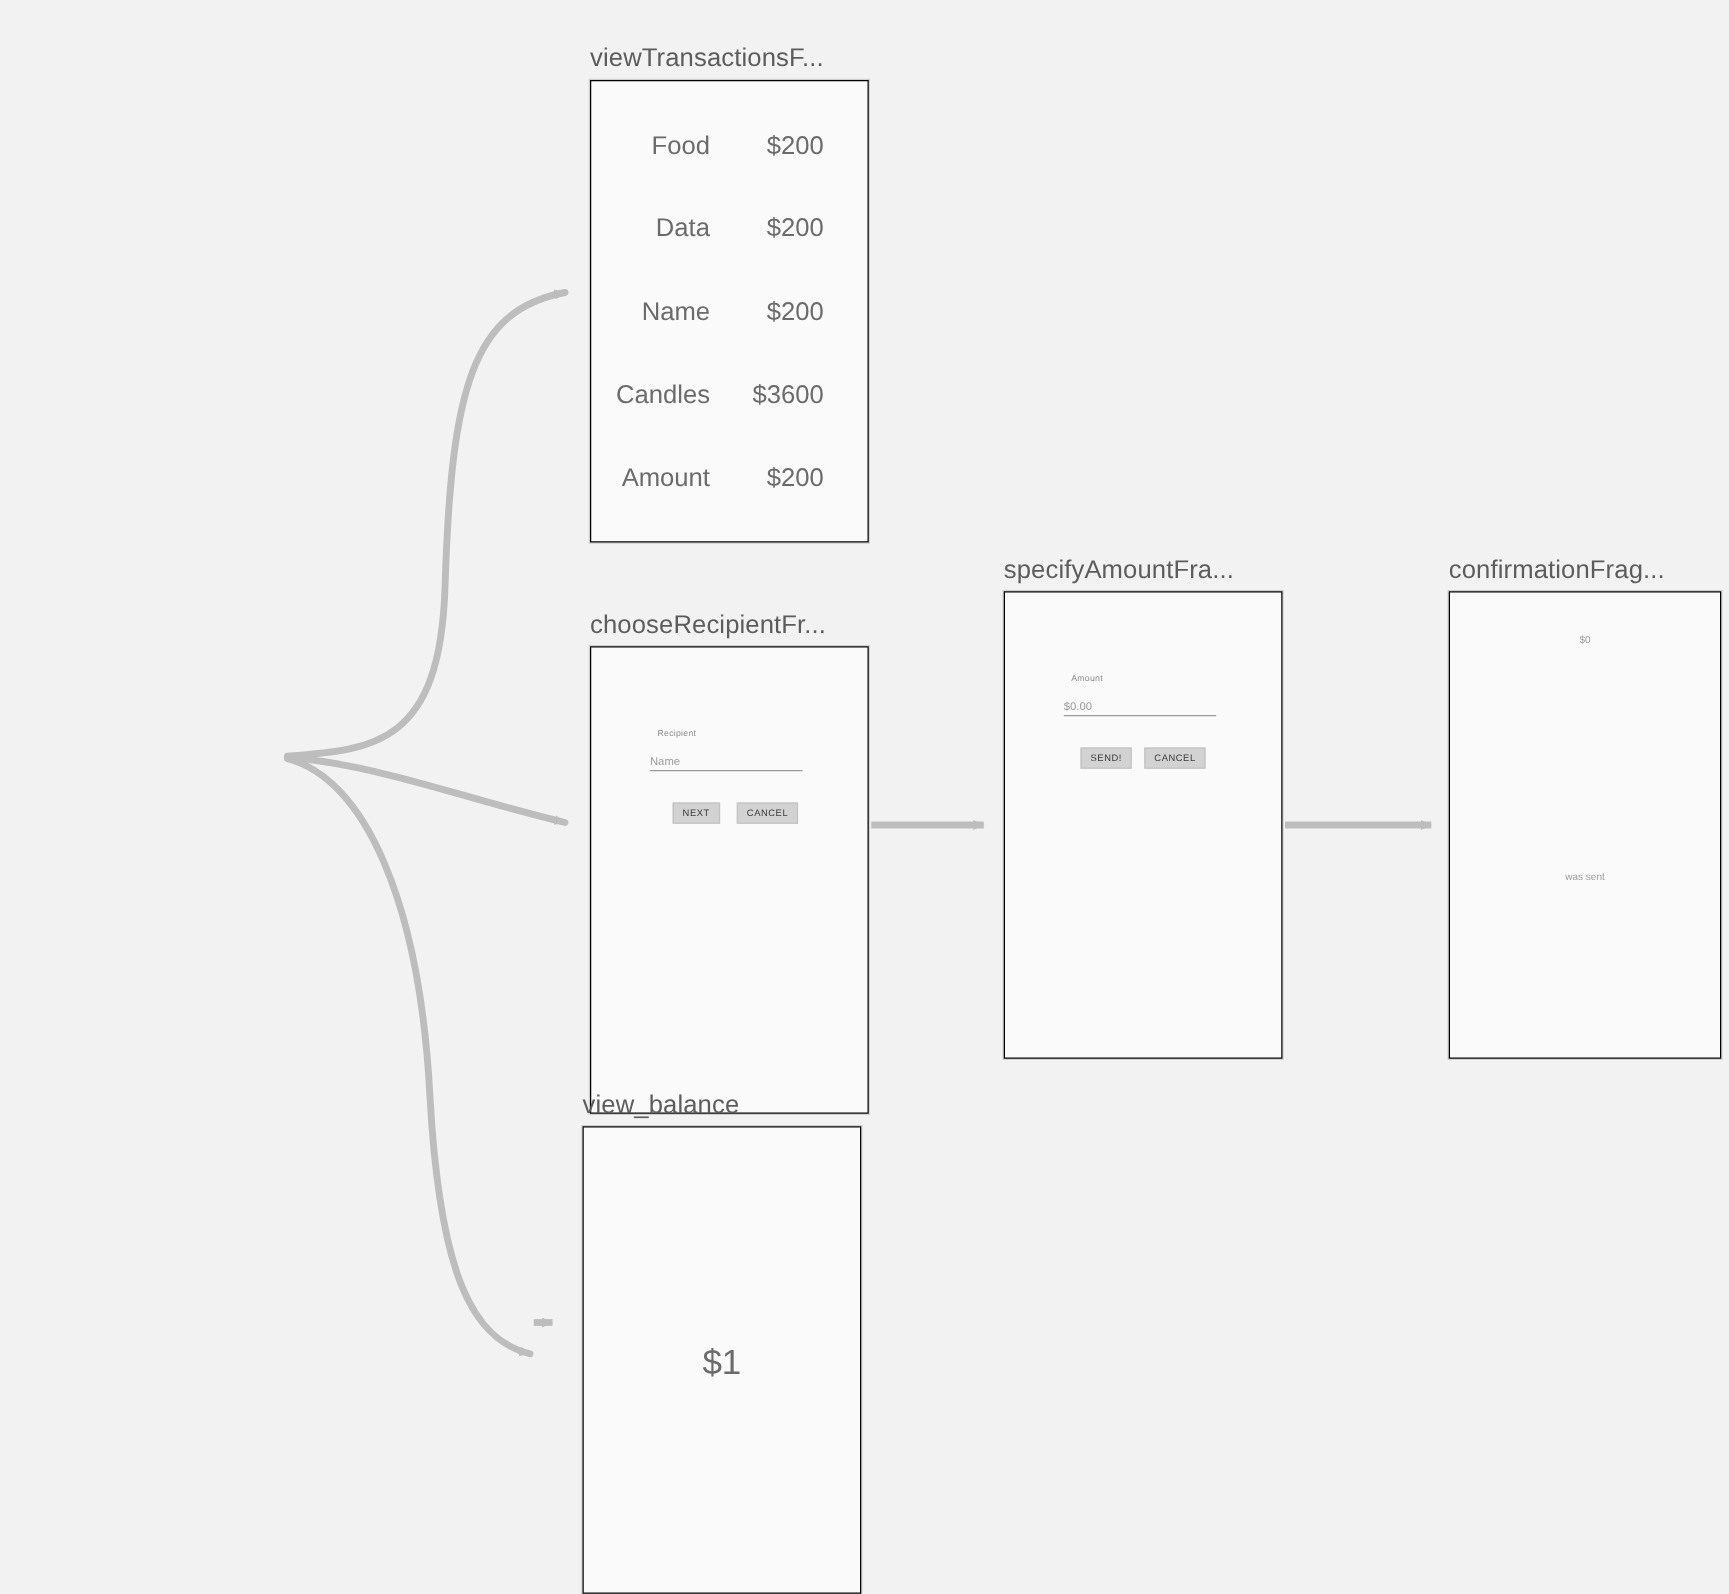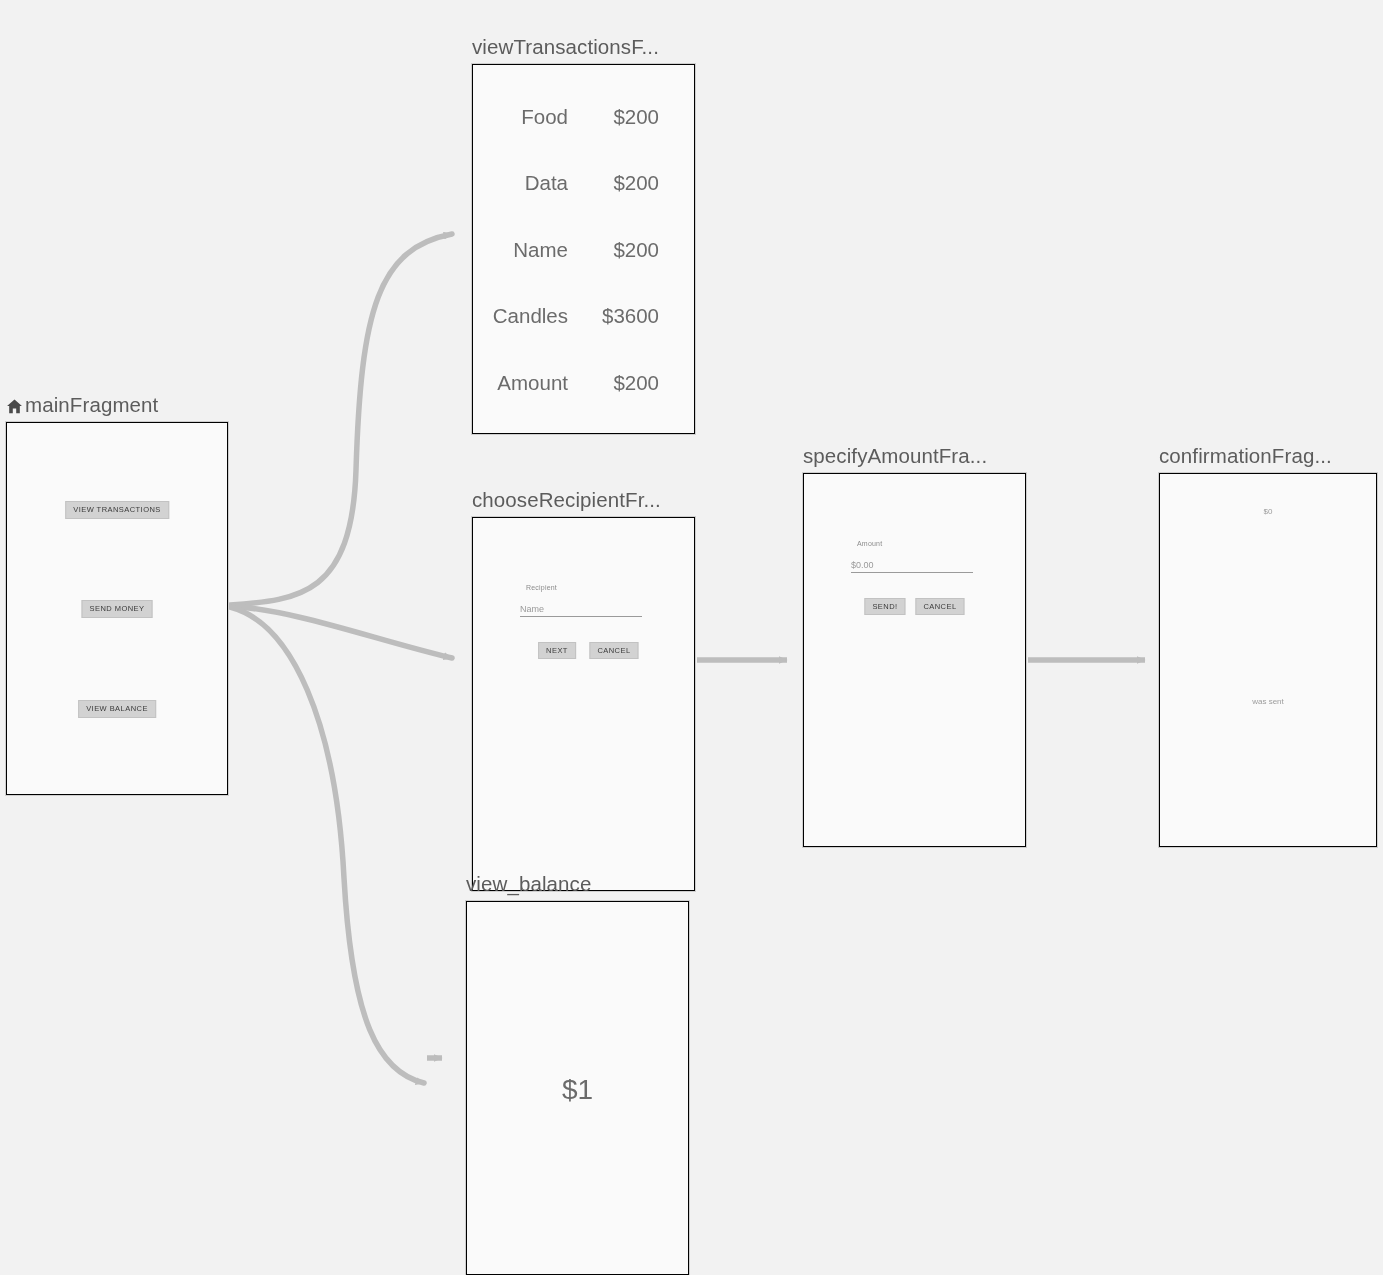--- a/index.html
+++ b/index.html
@@ -172,35 +172,20 @@
 
     <path d="M230,607 C292,623 336,722 344,878 C352,1020 378,1072 424,1083" fill="none" stroke="#bdbdbd" stroke-width="5.5" stroke-linecap="round" marker-end="url(#arrowhead)"></path>
 
     <path d="M427,1058 L442,1058" fill="none" stroke="#bdbdbd" stroke-width="5.5" stroke-linecap="butt" marker-end="url(#arrowhead)"></path>
 
     <path d="M697,660 L787,660" fill="none" stroke="#bdbdbd" stroke-width="5.5" stroke-linecap="butt" marker-end="url(#arrowhead)"></path>
 
     <path d="M1028,660 L1145,660" fill="none" stroke="#bdbdbd" stroke-width="5.5" stroke-linecap="butt" marker-end="url(#arrowhead)"></path>
   </svg>
 
-  <div class="node" style="left:6px; top:422px; width:222px; height:373px;">
-    <div class="node-header">
-      <span class="home-icon">
-        <svg viewBox="0 0 16 16" width="17" height="17">
-          <path d="M8 1.4 L15 7.6 L13 7.6 L13 14.4 L9.6 14.4 L9.6 9.8 L6.4 9.8 L6.4 14.4 L3 14.4 L3 7.6 L1 7.6 Z" fill="#4a4a4a"></path>
-        </svg>
-      </span>
-      <span class="node-title">mainFragment</span>
-    </div>
-    <div class="node-frame" style="width:222px; height:373px;">
-      <div class="mock-btn" style="left:50%; top:78px;">VIEW TRANSACTIONS</div>
-      <div class="mock-btn" style="left:50%; top:177px;">SEND MONEY</div>
-      <div class="mock-btn" style="left:50%; top:277px;">VIEW BALANCE</div>
-    </div>
-  </div>
 
   <div class="node" style="left:472px; top:52px; width:260px; height:370px;margin-top:12px;">
     <div class="node-header">
       <span class="node-title">viewTransactionsF...</span>
     </div>
     <div class="node-frame" style="width:223px; height:370px;">
       <div class="txn-row" style="top:39px;">
         <span class="txn-label">Food</span>
         <span class="txn-amount">$200</span>
       </div>

